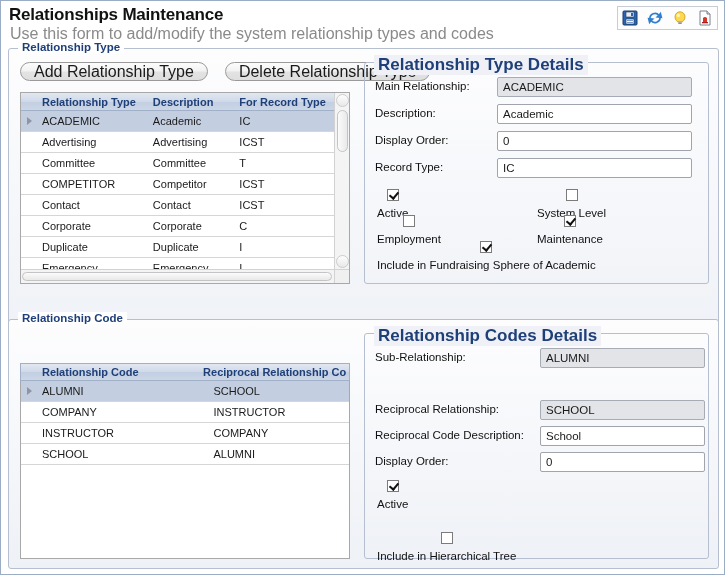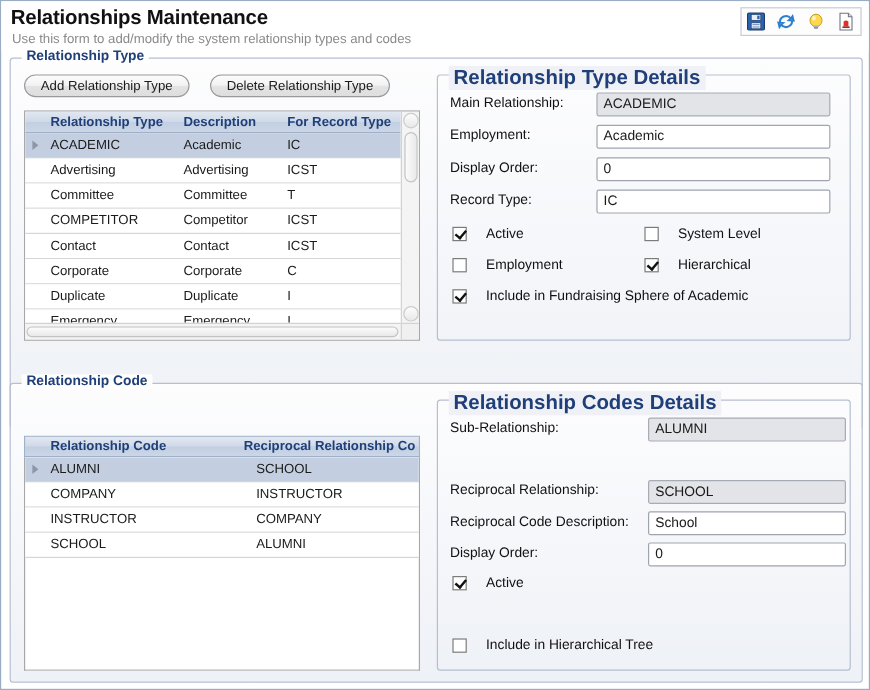--- a/index.html
+++ b/index.html
@@ -37,21 +37,21 @@
   .page-title {
     font-size: 17px;
     font-weight: bold;
     color: #111111;
     letter-spacing: -0.2px;
     line-height: 20px;
     margin: 0;
     padding: 0;
   }
   .page-subtitle {
-    font-size: 11px;
+    font-size: 16px;
     color: #8a8a8a;
     line-height: 15px;
     margin: 1px 0 2px 1px;
   }
 
   .toolbar {
     position: absolute;
     top: 5px;
     right: 6px;
     display: flex;
@@ -116,21 +116,21 @@
     display: inline-flex;
     align-items: center;
     justify-content: center;
     height: 19px;
     padding: 0 13px;
     box-sizing: border-box;
     border: 1px solid #9a9a9a;
     border-radius: 10px;
     background: linear-gradient(to bottom, #fcfcfc 0%, #f2f2f2 48%, #e3e3e3 52%, #dedede 100%);
     font-family: "Liberation Sans", sans-serif;
-    font-size: 11px;
+    font-size: 16px;
     color: #1a1a1a;
     cursor: pointer;
     white-space: nowrap;
   }
 
   
   .grid-wrap {
     position: absolute;
     box-sizing: border-box;
     background: #ffffff;
@@ -287,22 +287,23 @@
   }
   .field-input.readonly {
     background: #e2e4e8;
     border-color: #a6abb4;
   }
 
   .cbx-row {
     position: absolute;
     display: flex;
     align-items: center;
-    gap: 16px;
-    white-space: nowrap;
+    gap: 6px;
+    white-space: nowrap;
+    flex-direction: column;
   }
   .cbx {
     width: 12px;
     height: 12px;
     min-width: 12px;
     box-sizing: border-box;
     border: 1px solid #7b7b7b;
     background: #ffffff;
     position: relative;
     cursor: pointer;
@@ -450,21 +451,21 @@
     </div>
 
     <div class="subsection" style="left:355px; top:13px; width:345px; height:222px;">
       <div class="subsection-legend">Relationship Type Details</div>
 
       <div class="field-row" style="top:14px;">
         <span class="field-label">Main Relationship:</span>
         <span class="field-input readonly" style="left:122px; width:195px;">ACADEMIC</span>
       </div>
       <div class="field-row" style="top:41px;">
-        <span class="field-label">Employment:</span>
+        <span class="field-label">Description:</span>
         <span class="field-input" style="left:122px; width:195px;">Academic</span>
       </div>
       <div class="field-row" style="top:68px;">
         <span class="field-label">Display Order:</span>
         <span class="field-input" style="left:122px; width:195px;">0</span>
       </div>
       <div class="field-row" style="top:95px;">
         <span class="field-label">Record Type:</span>
         <span class="field-input" style="left:122px; width:195px;">IC</span>
       </div>
@@ -476,21 +477,21 @@
       <div class="cbx-row" style="left:172px; top:126px;">
         <span class="cbx"></span>
         <span class="cbx-label">System Level</span>
       </div>
       <div class="cbx-row" style="left:12px; top:152px;">
         <span class="cbx"></span>
         <span class="cbx-label">Employment</span>
       </div>
       <div class="cbx-row" style="left:172px; top:152px;">
         <span class="cbx checked"></span>
-        <span class="cbx-label">Hierarchical</span>
+        <span class="cbx-label">Maintenance</span>
       </div>
       <div class="cbx-row" style="left:12px; top:178px;">
         <span class="cbx checked"></span>
         <span class="cbx-label">Include in Fundraising Sphere of Academic</span>
       </div>
     </div>
   </div>
 
   <div class="section" style="left:7px; top:318px; width:711px; height:250px;">
     <div class="section-legend">Relationship Code</div>

